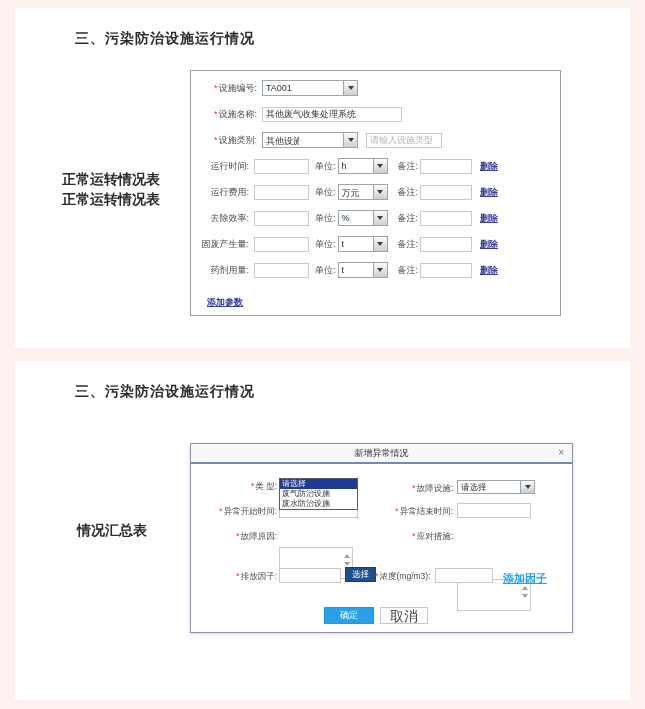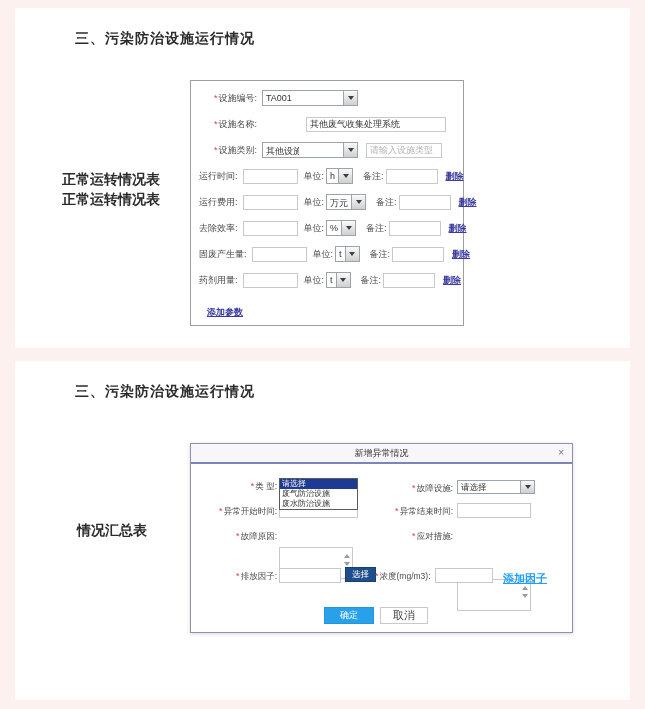--- a/index.html
+++ b/index.html
@@ -12,32 +12,32 @@
 
   .section-title { position:absolute; left:60px; top:22px; font-family:"Liberation Serif","DejaVu Serif",serif;
     font-size:14px; font-weight:bold; color:#2b2b2b; letter-spacing:1px; }
 
   .side-label { position:absolute; width:135px; font-family:"Liberation Serif","DejaVu Serif",serif;
     font-size:14px; font-weight:bold; color:#2b2b2b; line-height:1.45; }
   #panel-top .side-label { left:47px; top:162px; }
   #panel-bottom .side-label { left:62px; top:160px; }
 
   
-  .form-box { position:absolute; left:175px; top:72px; width:274px; height:246px;
+  .form-box { position:absolute; left:175px; top:62px; width:371px; height:246px;
     border:1px solid #9e9e9e; background:#fff; padding:9px 6px 0 8px; }
   .frow { display:flex; align-items:center; margin-bottom:10px; height:16px; white-space:nowrap; }
   .flabel { display:inline-block; width:58px; text-align:right; font-size:9px; color:#4a4a4a; margin-right:5px; }
   .plabel { display:inline-block; width:50px; text-align:right; font-size:9px; color:#4a4a4a; margin-right:5px; }
   .req { font-style:normal; color:#d43c3c; margin-right:1px; font-size:9px; }
   .slabel { font-size:9px; color:#4a4a4a; margin:0 2px 0 6px; }
 
   .tin { height:15px; border:1px solid #c9c9c9; background:#fff; font-size:9px; color:#333;
     padding:0 3px; outline:none; font-family:inherit; }
   .tin::placeholder { color:#b5b5b5; }
-  .w96{width:96px;gap:44px;} .w140{width:140px;margin-left:44px;} .w76{width:76px;} .w55{width:55px;} .w52{width:52px;}
+  .w96{width:96px;gap:44px;} .w140{width:140px;} .w76{width:76px;} .w55{width:55px;} .w52{width:52px;}
 
   .sel { display:inline-flex; align-items:stretch; height:16px; border:1px solid #9aa4ad; background:#fff; }
   .sel-val { flex:1; font-size:9px; color:#333; padding:2px 3px 0 3px; overflow:hidden; }
   .sel-arrow { width:14px; background:linear-gradient(#fafafa,#cfcfcf); border-left:1px solid #9aa4ad;
     display:flex; align-items:center; justify-content:center; }
   .sel-arrow::after { content:""; border:3px solid transparent; border-top:4px solid #3b3f44; margin-top:3px; }
   .sel.w96{width:96px;} .sel.w50{width:50px;} .sel.w78{width:78px;}
 
   .link { font-size:9px; text-decoration:underline; cursor:pointer; }
   .del, .addparam { color:#3c3ca0; font-weight:bold; }
@@ -66,21 +66,21 @@
   .mtextarea { width:74px; height:32px; border:1px solid #c9c9c9; background:#fff; position:relative; }
   .ta-arrows { position:absolute; right:2px; top:3px; display:flex; flex-direction:column; gap:4px; }
   .ta-up, .ta-down { width:0; height:0; border:3px solid transparent; }
   .ta-up { border-bottom:4px solid #9a9a9a; }
   .ta-down { border-top:4px solid #9a9a9a; }
 
   .btn-navy { background:#1f4e8c; color:#fff; border:1px solid #17406f; font-size:8.5px;
     height:15px; padding:0 6px; cursor:pointer; font-family:inherit; }
   .btn-primary { background:#29a1e8; color:#fff; border:1px solid #2196d8; font-size:9px;
     width:50px; height:17px; cursor:pointer; font-family:inherit; }
-  .btn-plain { background:#fff; color:#444; border:1px solid #c9c9c9; font-size:11px;
+  .btn-plain { background:#fff; color:#444; border:1px solid #c9c9c9; font-size:14px;
     width:48px; height:17px; cursor:pointer; font-family:Liberation Mono, monospace; }
   .addfactor { color:#1e9fff; font-weight:bold; font-size:11px; }
 </style>
 </head>
 <body>
 
 <section class="panel" id="panel-top">
   <h2 class="section-title">三、污染防治设施运行情况</h2>
 
   <div class="side-label">

